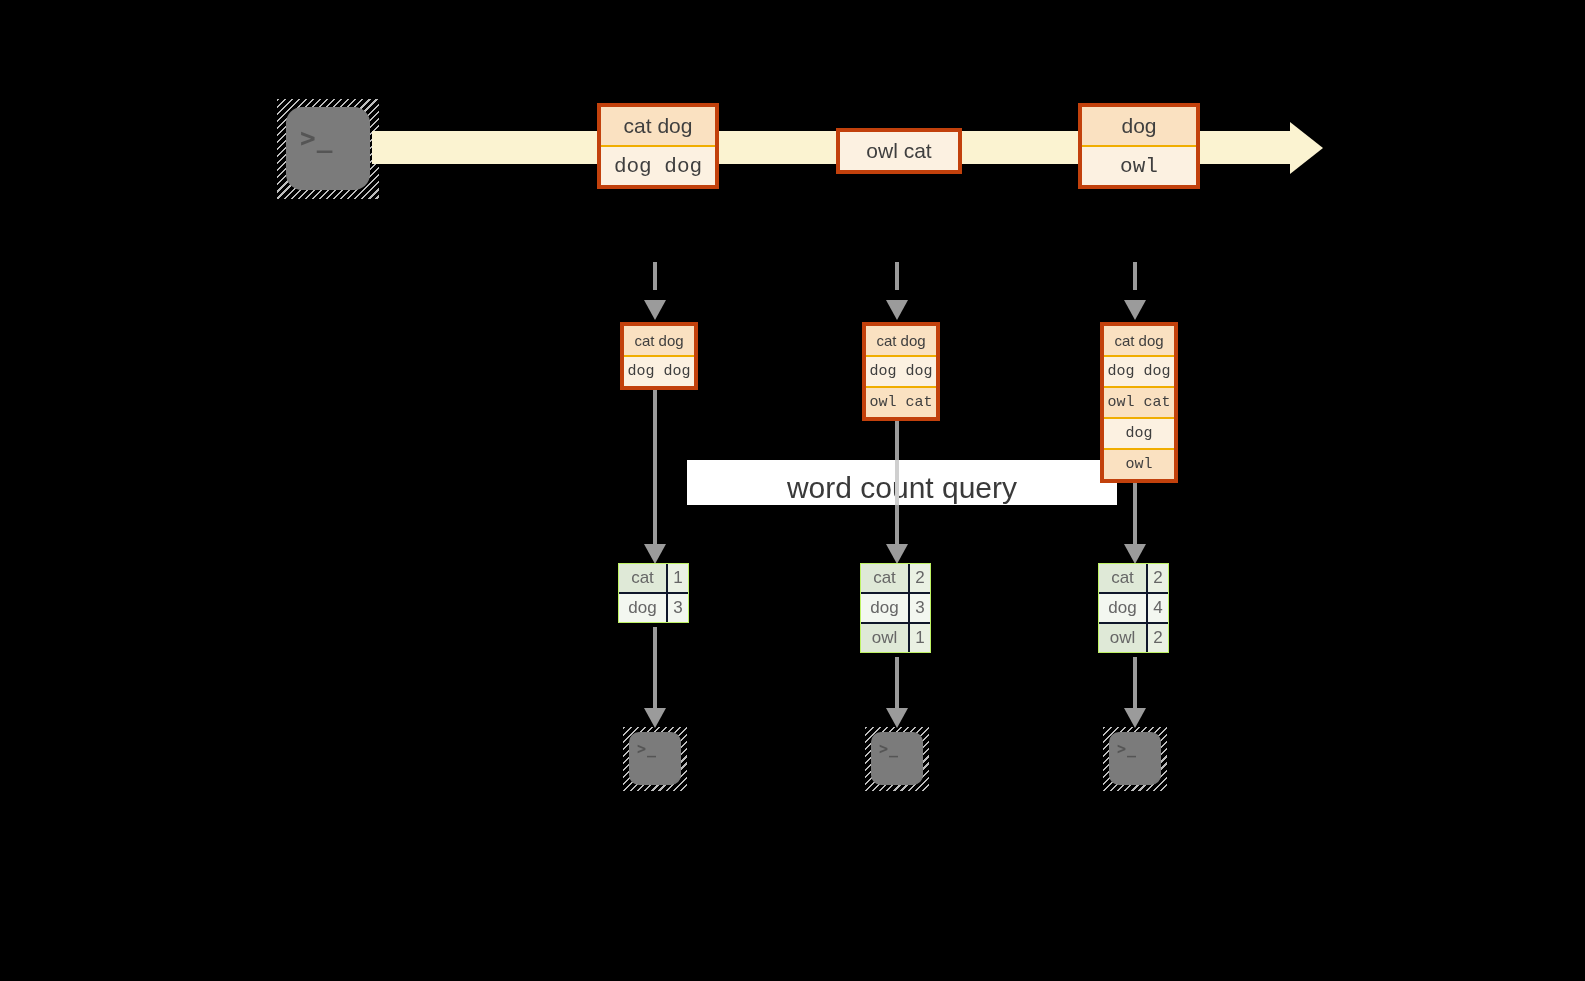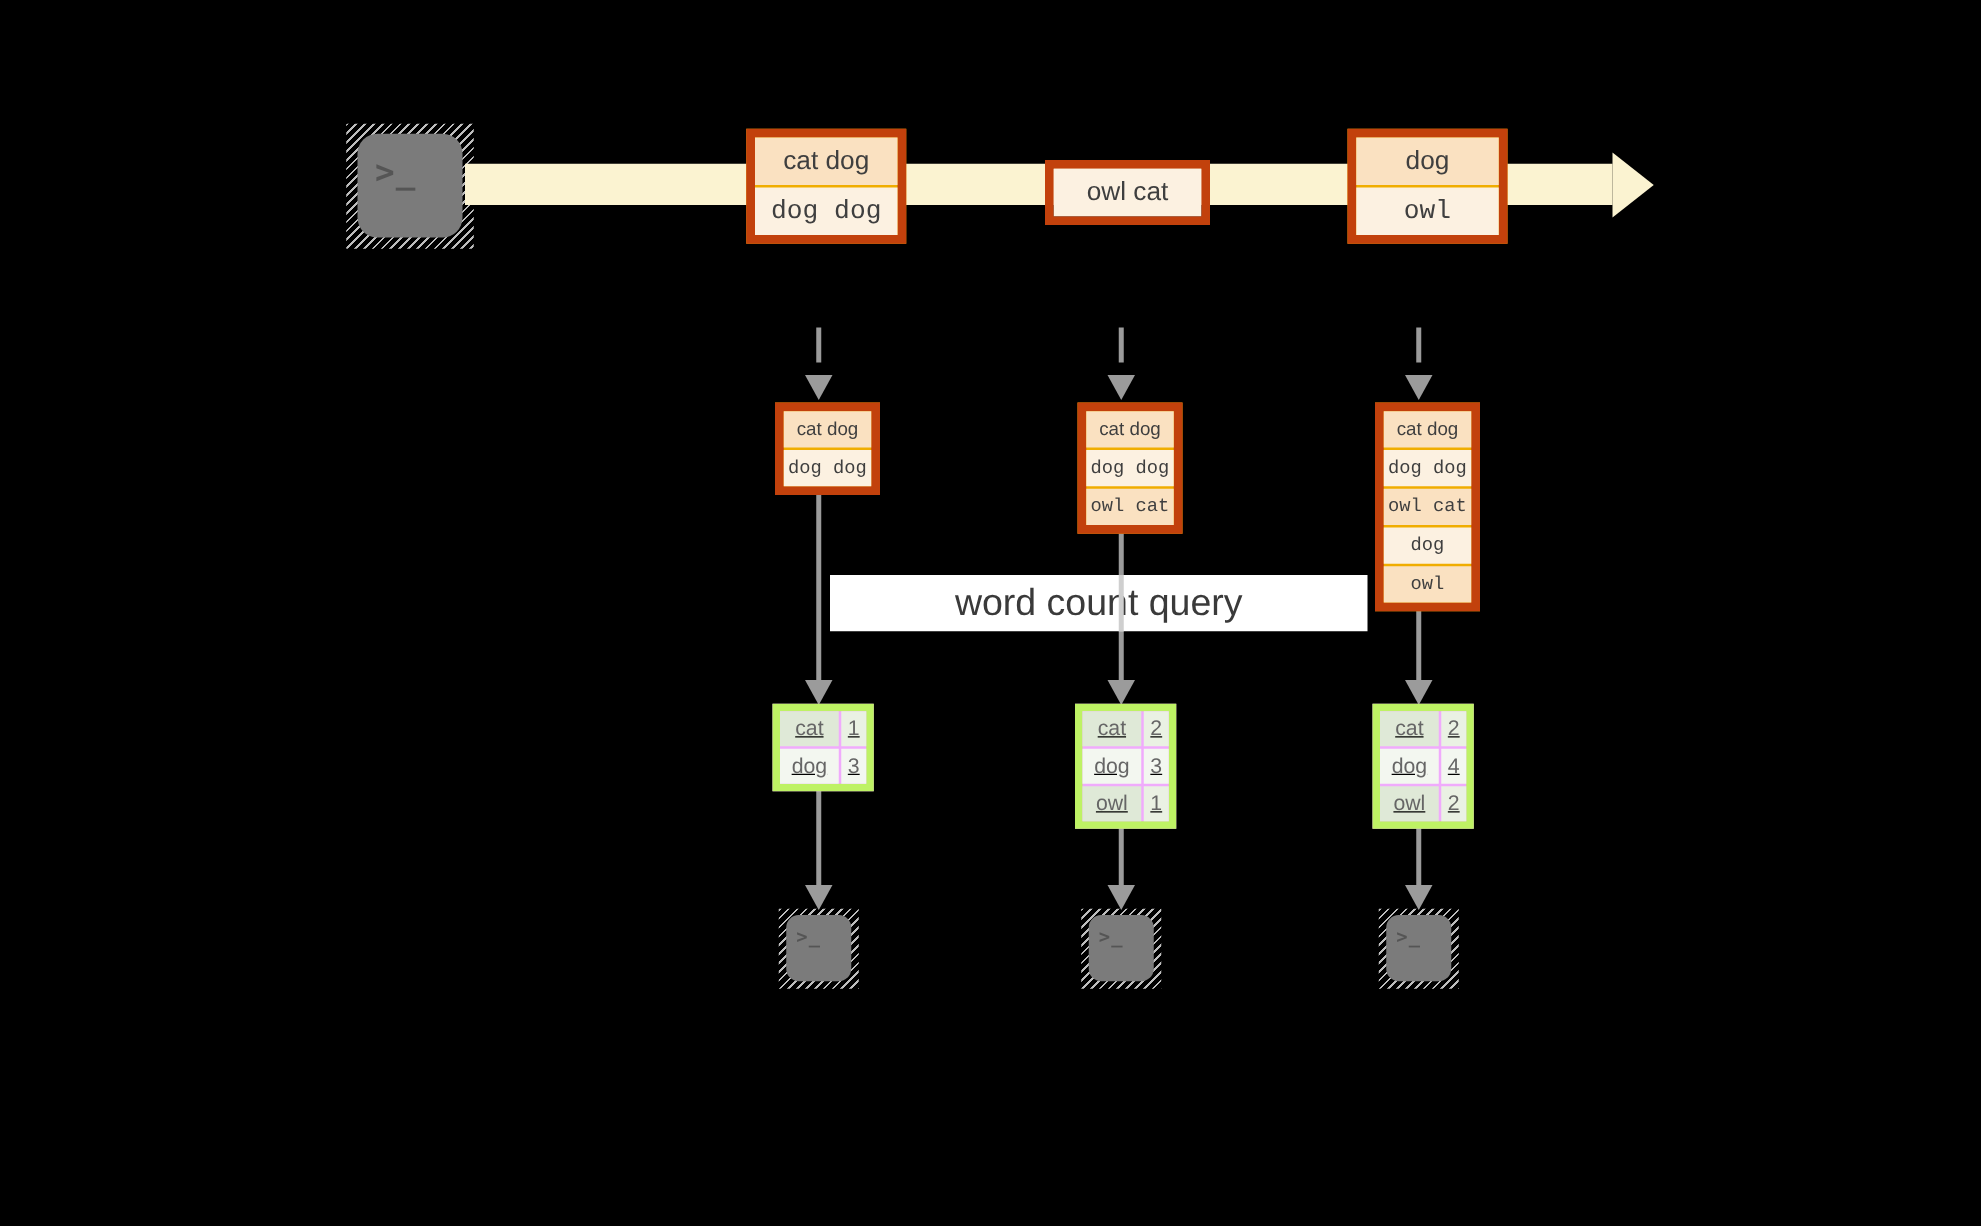--- a/index.html
+++ b/index.html
@@ -11,41 +11,41 @@
   .term-inner{position:absolute;background:#7b7b7b;}
   .term-glyph{position:absolute;color:#555;font-family:"DejaVu Sans Mono","Liberation Mono",monospace;
               font-weight:bold;letter-spacing:1px;}
 
   
   .stream-band{position:absolute;left:372px;top:131px;width:918px;height:33px;background:#fbf3d1;z-index:1;}
   .stream-head{position:absolute;left:1290px;top:122px;width:0;height:0;z-index:1;
                border-top:26px solid transparent;border-bottom:26px solid transparent;border-left:33px solid #fbf3d1;}
 
   
-  .obox{position:absolute;border:7px solid #c2410c;z-index:4;background:#f0ad00;}
+  .obox{position:absolute;border:4px solid #c2410c;z-index:4;background:#f0ad00;}
   .orow{display:flex;align-items:center;justify-content:center;color:#3f3f3f;}
   .orow.big{height:38px;font-size:21px;width:100%;}
   .orow.small{height:29px;font-size:15px;width:100%;}
   .orow + .orow{margin-top:2px;font-family:Liberation Mono, monospace;}
   .fill-dark{background:#fae1c1;}
   .fill-light{background:#fcf1e1;}
 
   
   .vline,.vdash{position:absolute;width:4px;background:#9b9b9b;z-index:1;}
   .ahead{position:absolute;width:0;height:0;border-left:11px solid transparent;
          border-right:11px solid transparent;border-top:20px solid #9b9b9b;z-index:1;}
 
   
-  .banner{position:absolute;left:664px;top:460px;width:430px;height:45px;background:#ffffff;z-index:2;
-          display:flex;align-items:center;justify-content:center;}
+  .banner{position:absolute;left:687px;top:460px;width:430px;height:45px;background:#ffffff;z-index:2;
+          display:flex;align-items:flex-end;justify-content:center;}
   .banner span{font-size:30px;color:#3a3a3a;}
   .banner-strip{position:absolute;left:895px;top:460px;width:4px;height:45px;background:#cfcfcf;z-index:3;}
 
   
-  .gtable{position:absolute;border:6px solid #bef264;background:#f0abfc;z-index:4;text-decoration:underline;}
+  .gtable{position:absolute;border:1px solid #bef264;background:#0f172a;z-index:4;}
   .grow{display:flex;height:28px;}
   .grow + .grow{margin-top:2px;}
   .gword{width:47px;display:flex;align-items:center;justify-content:center;
          font-size:17px;color:#666;}
   .gnum{width:20px;margin-left:2px;display:flex;align-items:center;justify-content:center;
         font-size:17px;color:#666;}
   .gr-d .gword{background:#dfe9d7;} .gr-d .gnum{background:#eaf1e3;}
   .gr-l .gword{background:#f3f7f0;} .gr-l .gnum{background:#f3f7f0;}
 </style>
 </head>

